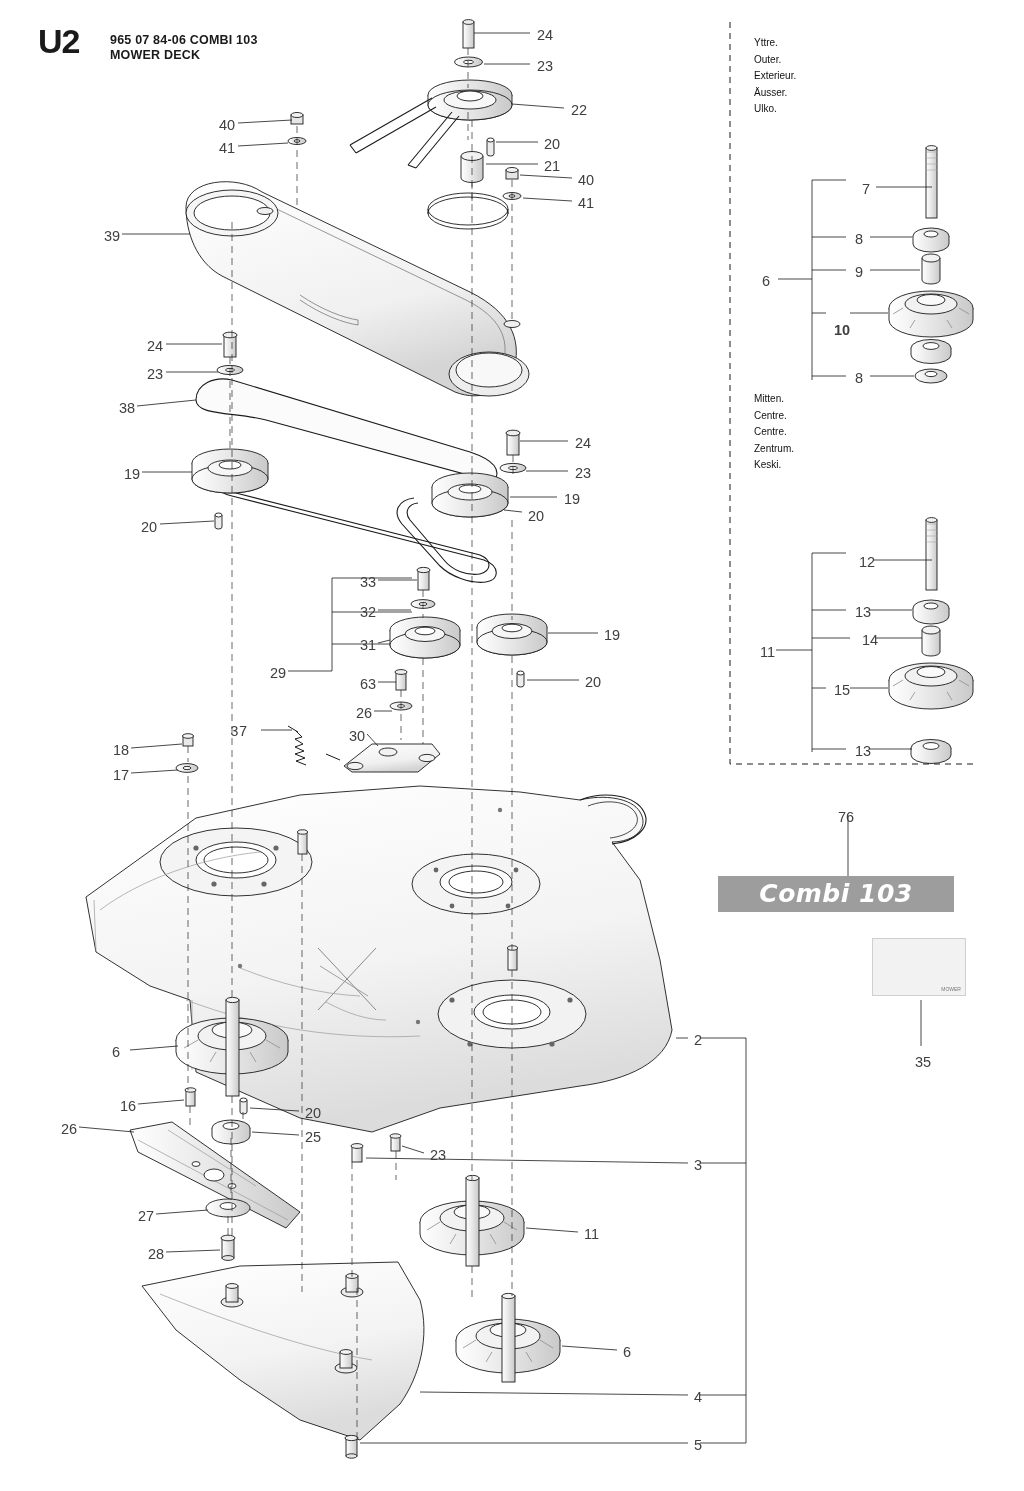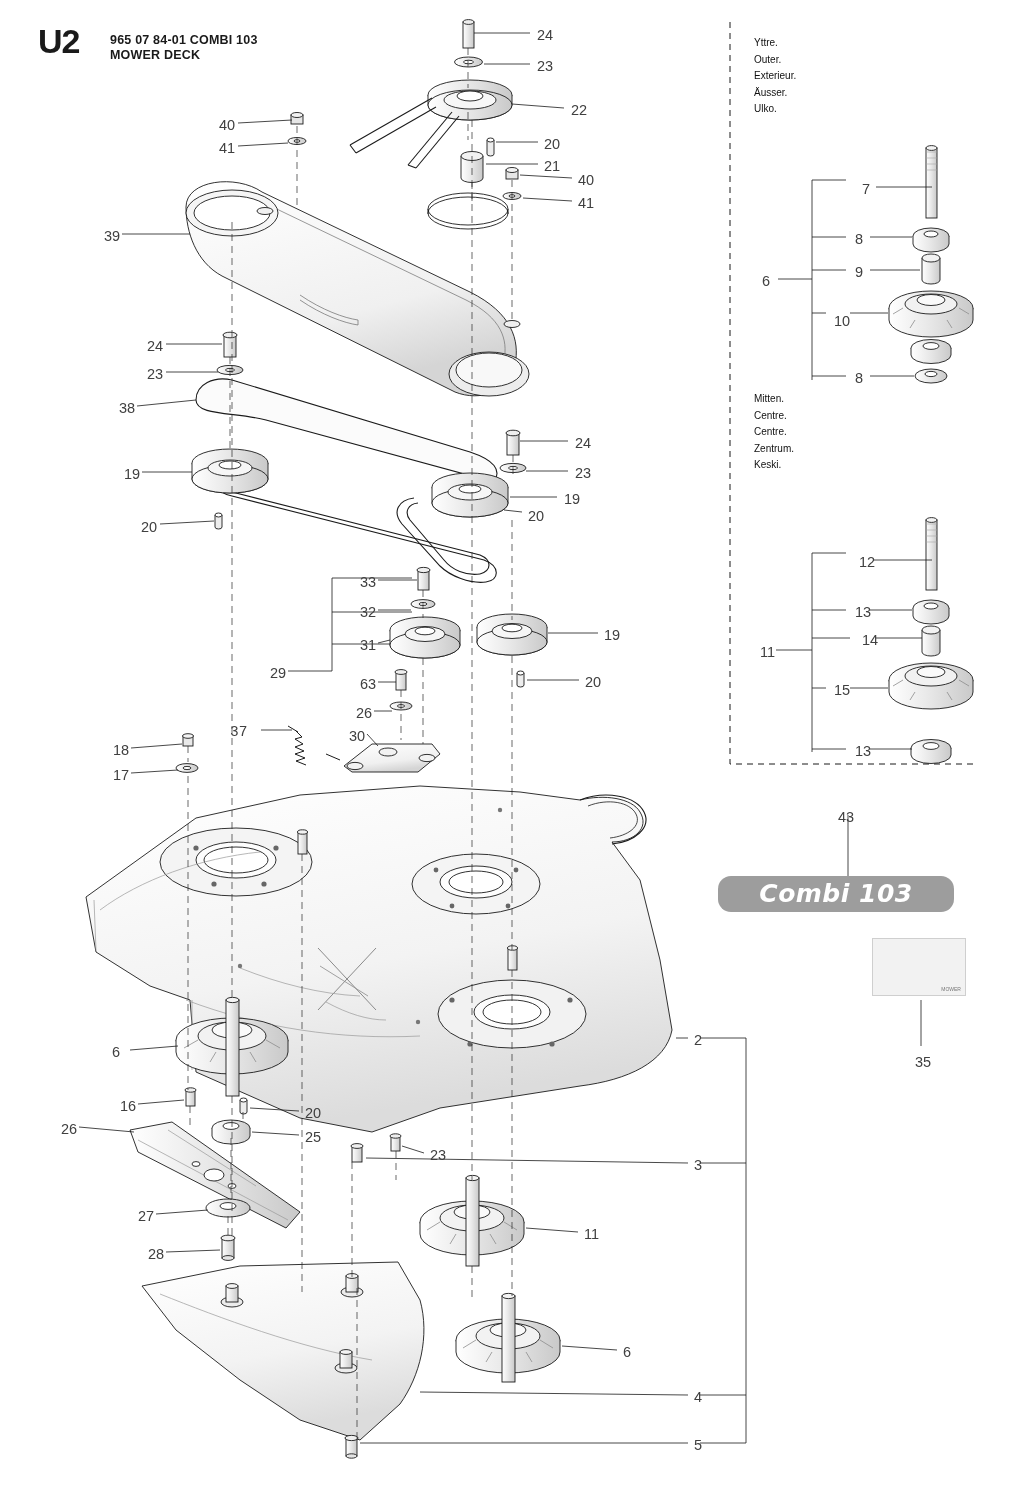--- a/index.html
+++ b/index.html
@@ -56,21 +56,21 @@
     white-space: pre;
   }
   
   .badge {
     position: absolute;
     left: 718px;
     top: 876px;
     width: 236px;
     height: 36px;
     background: #9d9d9d;
-    border-radius: 13px;
+    border-radius: 0;
   }
   .badge-text {
     position: absolute;
     left: 0; top: 0;
     width: 236px;
     height: 36px;
     line-height: 36px;
     text-align: center;
     font-family: "DejaVu Sans", sans-serif;
     font-style: italic;
@@ -574,21 +574,21 @@
         <circle cx="908" cy="962" r="5" fill="#fff"></circle>
         <circle cx="931" cy="971" r="4.5" fill="#fff"></circle>
         <circle cx="896" cy="977" r="4" fill="#fff"></circle>
         <path d="M884 948 L946 944"></path>
       </g>
     </g>
   </svg>
 
   <div class="sheet-code">U2</div>
   <div class="title-block">
-    <div>965 07 84-01 COMBI 103</div>
+    <div>965 07 84-06 COMBI 103</div>
     <div>MOWER DECK</div>
   </div>
 
   <div class="legend" style="left:754px; top:35px;">Yttre.
 Outer.
 Exterieur.
 Äusser.
 Ulko.</div>
   <div class="legend" style="left:754px; top:391px;">Mitten.
 Centre.
@@ -647,24 +647,24 @@
       <div class="cn" style="left: 138px; top: 1208px;">27</div>
       <div class="cn" style="left: 584px; top: 1226px;">11</div>
       <div class="cn" style="left: 148px; top: 1246px;">28</div>
       <div class="cn" style="left: 623px; top: 1344px;">6</div>
       <div class="cn" style="left: 694px; top: 1389px;">4</div>
       <div class="cn" style="left: 694px; top: 1437px;">5</div>
       <div class="cn" style="left: 862px; top: 181px;">7</div>
       <div class="cn" style="left: 855px; top: 231px;">8</div>
       <div class="cn" style="left: 855px; top: 264px;">9</div>
       <div class="cn" style="left: 762px; top: 273px;">6</div>
-      <div class="cn" style="left: 834px; top: 313px;">10</div>
+      <div class="cn" style="left: 834px; top: 322px; font-weight: bold;">10</div>
       <div class="cn" style="left: 855px; top: 370px;">8</div>
       <div class="cn" style="left: 859px; top: 554px;">12</div>
       <div class="cn" style="left: 855px; top: 604px;">13</div>
       <div class="cn" style="left: 862px; top: 632px;">14</div>
       <div class="cn" style="left: 760px; top: 644px;">11</div>
       <div class="cn" style="left: 834px; top: 682px;">15</div>
       <div class="cn" style="left: 855px; top: 743px;">13</div>
-      <div class="cn" style="left: 838px; top: 809px;">43</div>
+      <div class="cn" style="left: 838px; top: 809px;">76</div>
       <div class="cn" style="left: 915px; top: 1054px;">35</div>
     </div>
 </div>
 
 </body></html>

